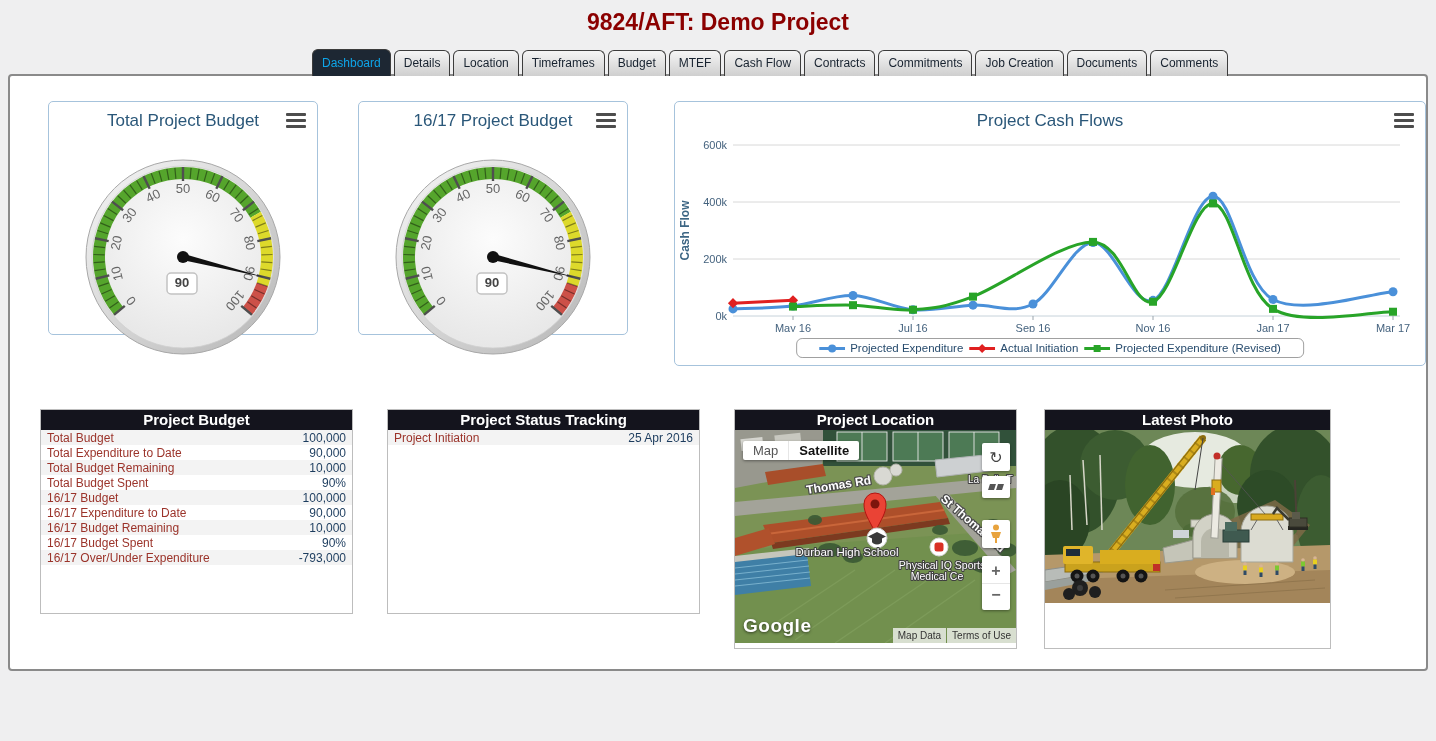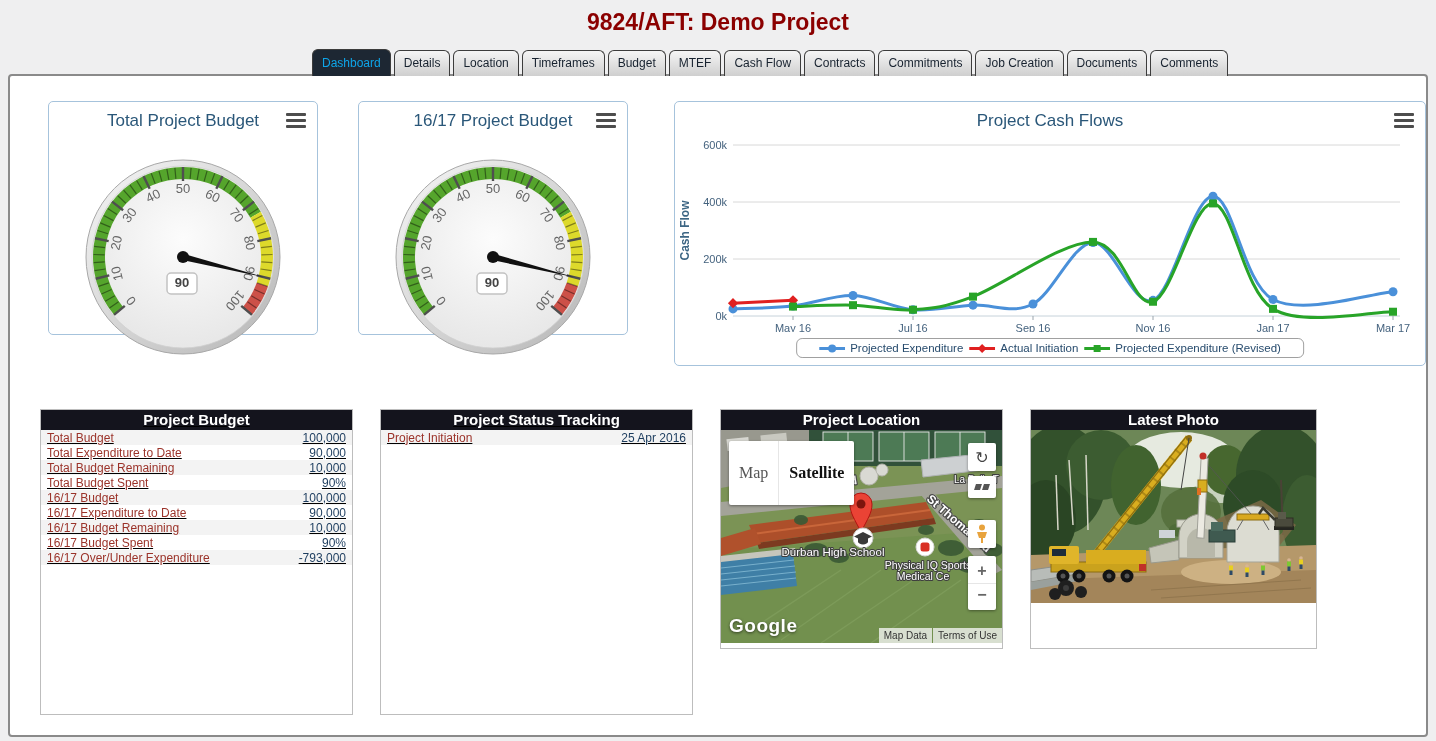--- a/index.html
+++ b/index.html
@@ -26,35 +26,35 @@
   .burger div { height:3px; background:#4d4d4d; margin-bottom:3px; border-radius:1px; }
 
   .chart-wrap { position:relative; width:100%; height:233px; }
   .legend { position:absolute; bottom:7px; left:50%; transform:translateX(-50%); display:flex; gap:6px;
             border:1px solid #a0a0a0; border-radius:6px; padding:3px 22px; background:#fff; white-space:nowrap; }
   .legend-item { display:flex; align-items:center; gap:5px; font-size:11.5px; color:#274b6d; cursor:pointer; }
 
   
   .row2 { display:flex; margin:43px 0 20px 30px; }
   .widget { border:1px solid #bdbdbd; background:#fff; position:relative; }
-  .w-budget, .w-status { width:313px; height:306px; margin-right:27px;text-decoration:underline; }
+  .w-budget, .w-status { width:313px; height:205px; margin-right:34px; }
   .w-map { width:283px; height:240px; margin-right:27px; }
   .w-photo { width:287px; height:240px; }
   .w-header { background:#14141d; color:#fff; font-weight:bold; font-size:15px; text-align:center; padding:1px 0 2px; line-height:17px; }
   table.kv { width:100%; border-collapse:collapse; font-size:12px; }
   table.kv td { padding:0.5px 6px; line-height:14px; }
   table.kv tr:nth-child(odd) { background:#f3f3f3; }
   td.lbl { color:#9b332a; }
   td.val { color:#1c3c5e; text-align:right; }
 
   
   .map-box { position:relative; width:281px; height:213px; overflow:hidden; background:#7b9355; }
   .map-type { position:absolute; top:11px; left:8px; background:#fff; border-radius:2px; display:flex;
               box-shadow:0 1px 3px rgba(0,0,0,.4); font-size:11.5px; }
-  .map-type button { background:none; border:none; padding:23px 10px; font-size:16px; cursor:pointer; font-family:Liberation Serif, serif; }
+  .map-type button { background:none; border:none; padding:2px 10px; font-size:13px; cursor:pointer; font-family:Liberation Sans, sans-serif; }
   .map-type .mt-map { color:#565656; border-right:1px solid #e6e6e6; }
   .map-type .mt-sat { color:#111; font-weight:bold; }
   .mctl { position:absolute; right:6px; width:28px; background:#fff; border-radius:2px; box-shadow:0 1px 3px rgba(0,0,0,.4);
           display:flex; align-items:center; justify-content:center; cursor:pointer; color:#444; }
   .m-rotate { top:13px; height:28px; font-size:16px; }
   .m-tilt { top:46px; height:22px; gap:2px; }
   .m-tilt span { width:6px; height:6px; background:#555; transform:skewX(-18deg); display:inline-block; }
   .m-pegman { top:90px; height:28px; }
   .m-zoom { top:126px; height:54px; flex-direction:column; font-size:16px; font-weight:bold; color:#666; }
   .m-zoom .zi { padding:2px 0 3px; width:100%; text-align:center; border-bottom:1px solid #e6e6e6; cursor:pointer; }

